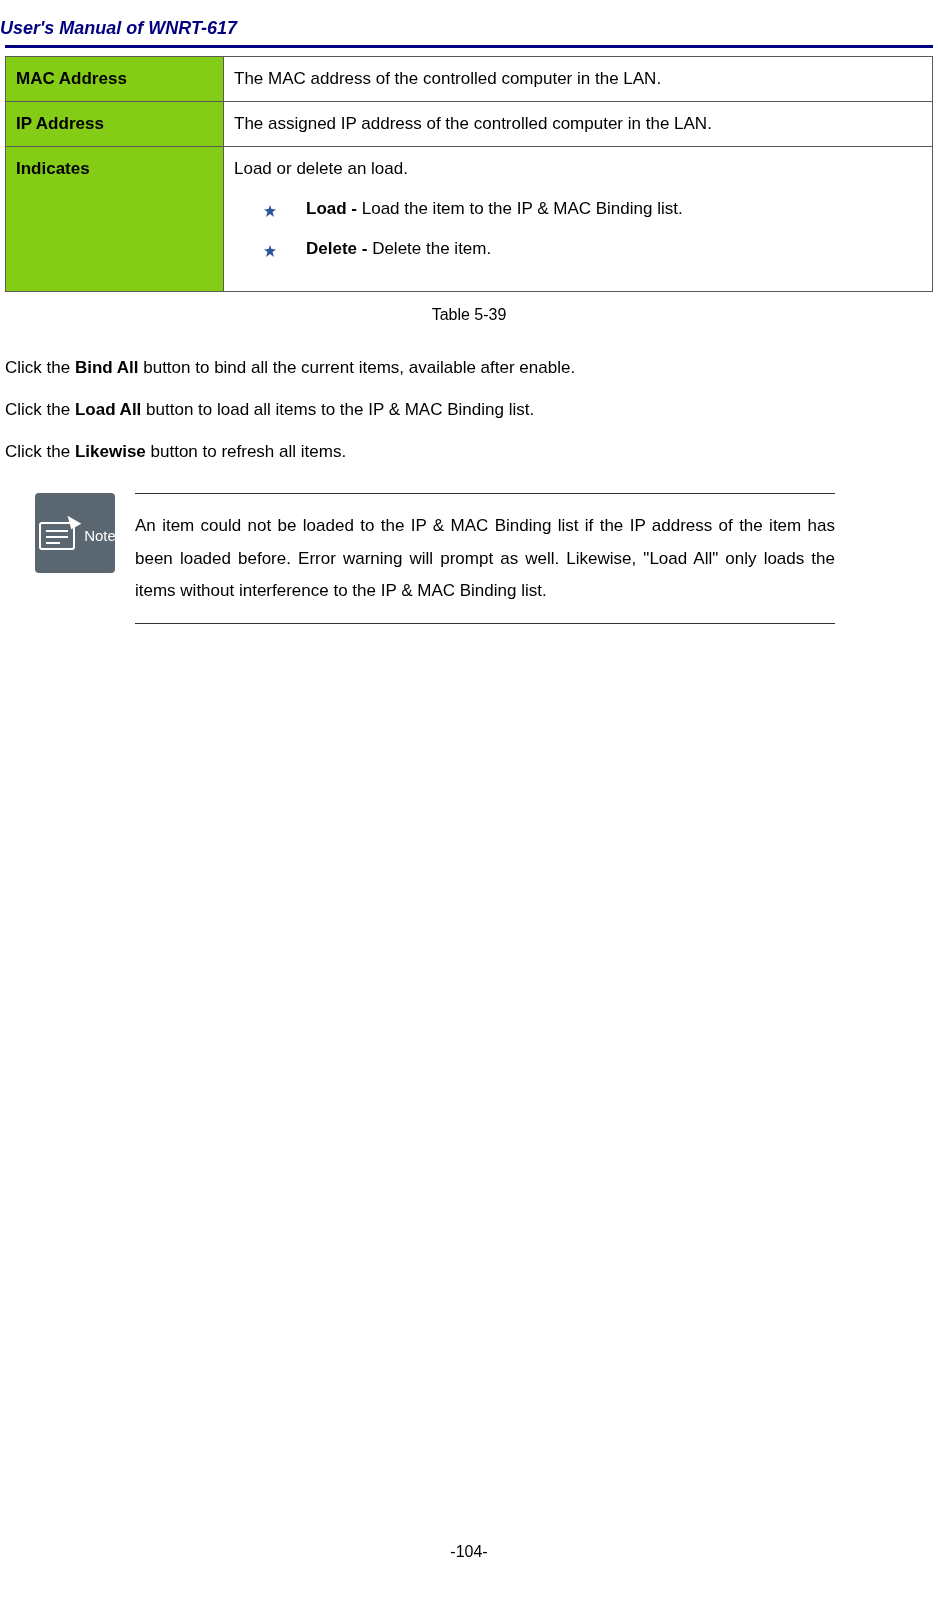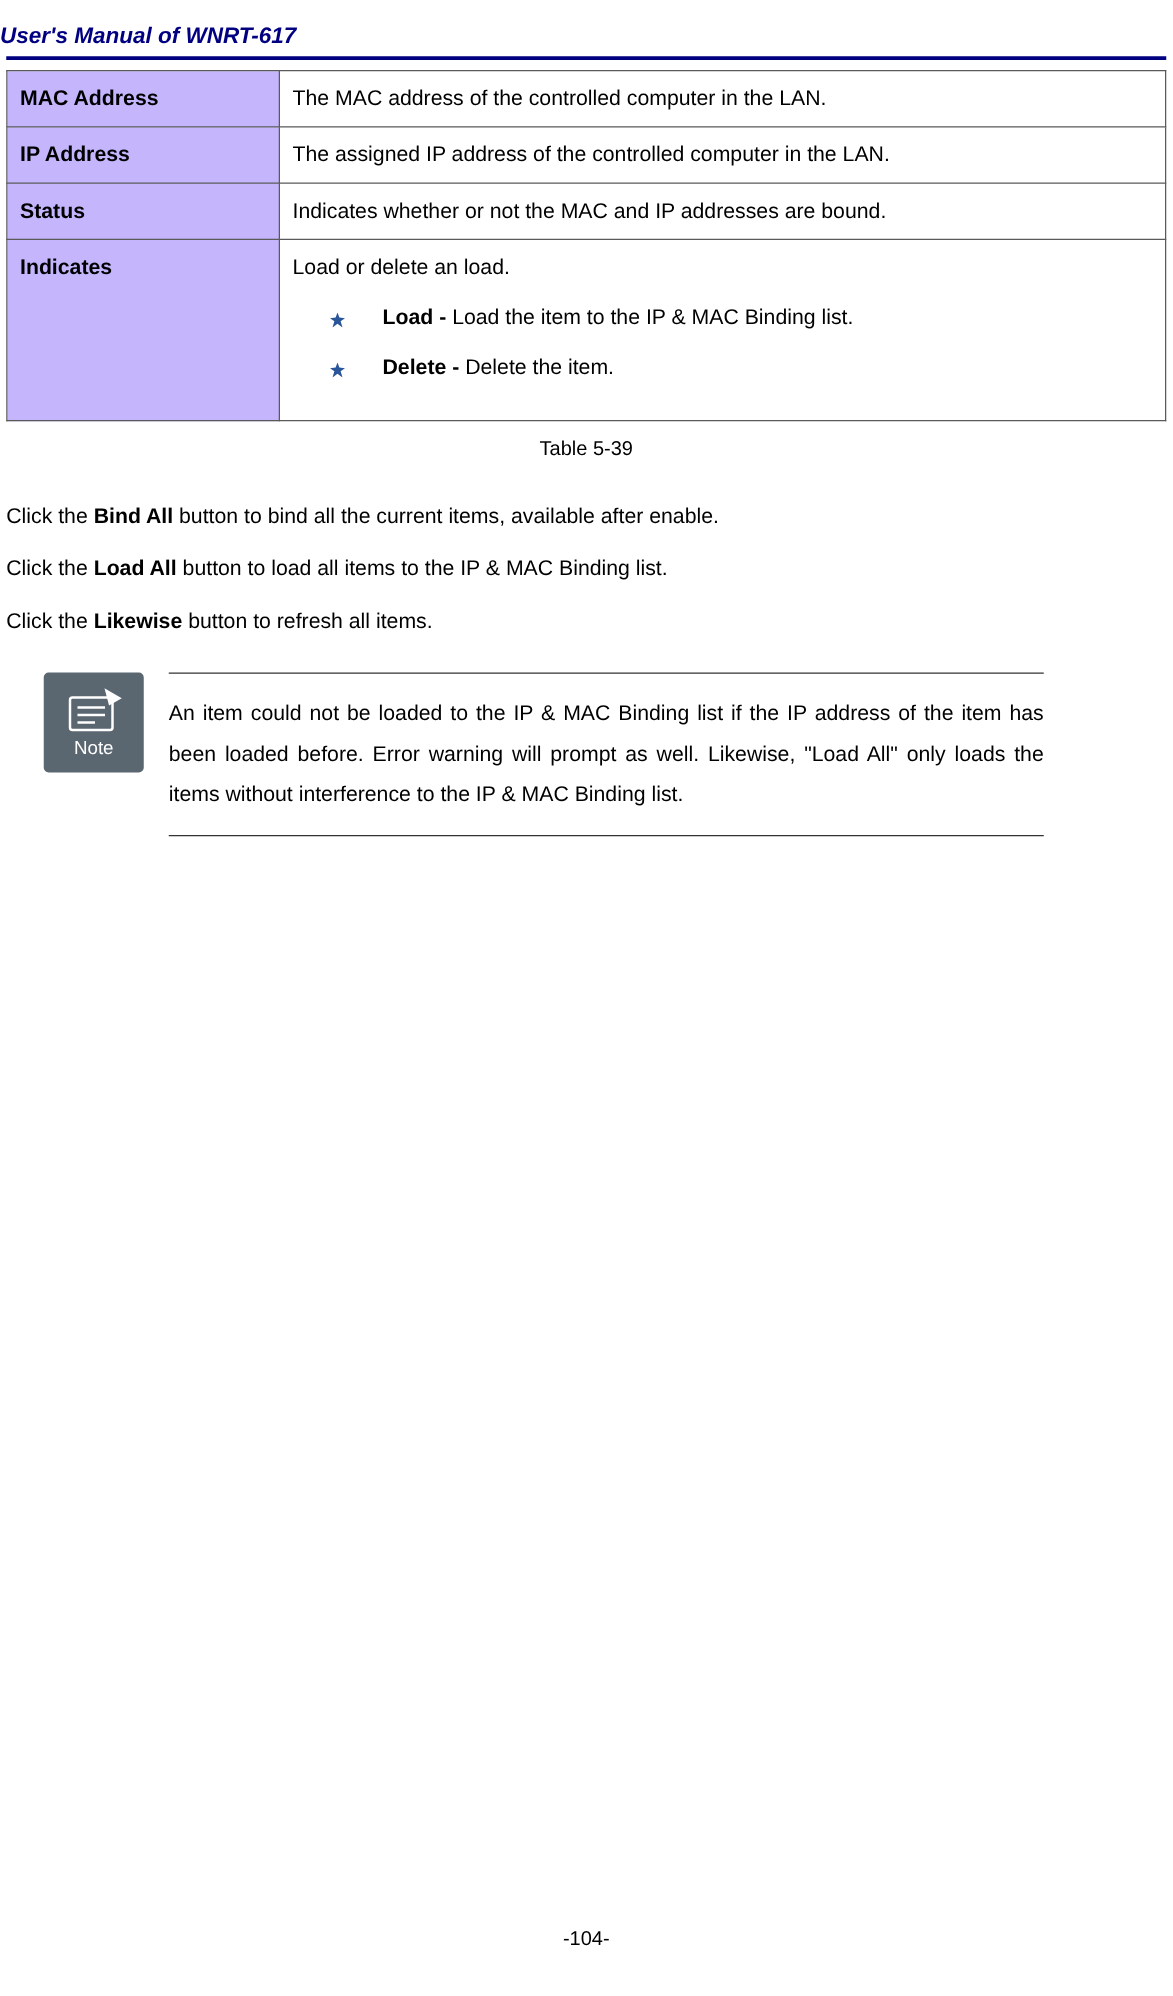--- a/index.html
+++ b/index.html
@@ -35,21 +35,21 @@
       border-collapse: collapse;
       width: 100%;
       font-size: 17px;
     }
     table.param-table td {
       border: 1px solid #5a5a5a;
       padding: 12px 10px;
       vertical-align: top;
     }
     table.param-table td.label-cell {
-      background-color: #c4b5fd;
+      background-color: #84cc16;
       font-weight: bold;
       width: 218px;
     }
     table.param-table td.value-cell {
       background-color: white;
     }
     .bullet-list {
       list-style: none;
       margin-top: 20px;
       padding-left: 30px;
@@ -89,21 +89,21 @@
       width: 800px;
     }
     .note-icon {
       width: 80px;
       height: 80px;
       background: #5a6670;
       border-radius: 4px;
       flex-shrink: 0;
       margin-right: 20px;
       display: flex;
-      flex-direction: column;
+      flex-direction: row;
       align-items: center;
       justify-content: center;
       color: white;
     }
     .note-icon-drawing {
       width: 50px;
       height: 36px;
       position: relative;
     }
     .note-label {
@@ -140,24 +140,20 @@
 
   <table class="param-table">
     <tbody>
         <tr>
       <td class="label-cell">MAC Address</td>
       <td class="value-cell">The MAC address of the controlled computer in the LAN.</td>
     </tr>
     <tr>
       <td class="label-cell">IP Address</td>
       <td class="value-cell">The assigned IP address of the controlled computer in the LAN.</td>
-    </tr>
-    <tr>
-      <td class="label-cell">Status</td>
-      <td class="value-cell">Indicates whether or not the MAC and IP addresses are bound.</td>
     </tr>
     <tr>
       <td class="label-cell">Indicates</td>
       <td class="value-cell">
         <span>Load or delete an load.</span>
         <ul class="bullet-list">
           <li>
             <span class="bullet-icon">
               <svg viewBox="0 0 12 12" width="12" height="12">
                 <path d="M6 0 L7.5 4 L12 4.5 L8.5 7 L10 12 L6 9 L2 12 L3.5 7 L0 4.5 L4.5 4 Z" fill="#2a5599"></path>

